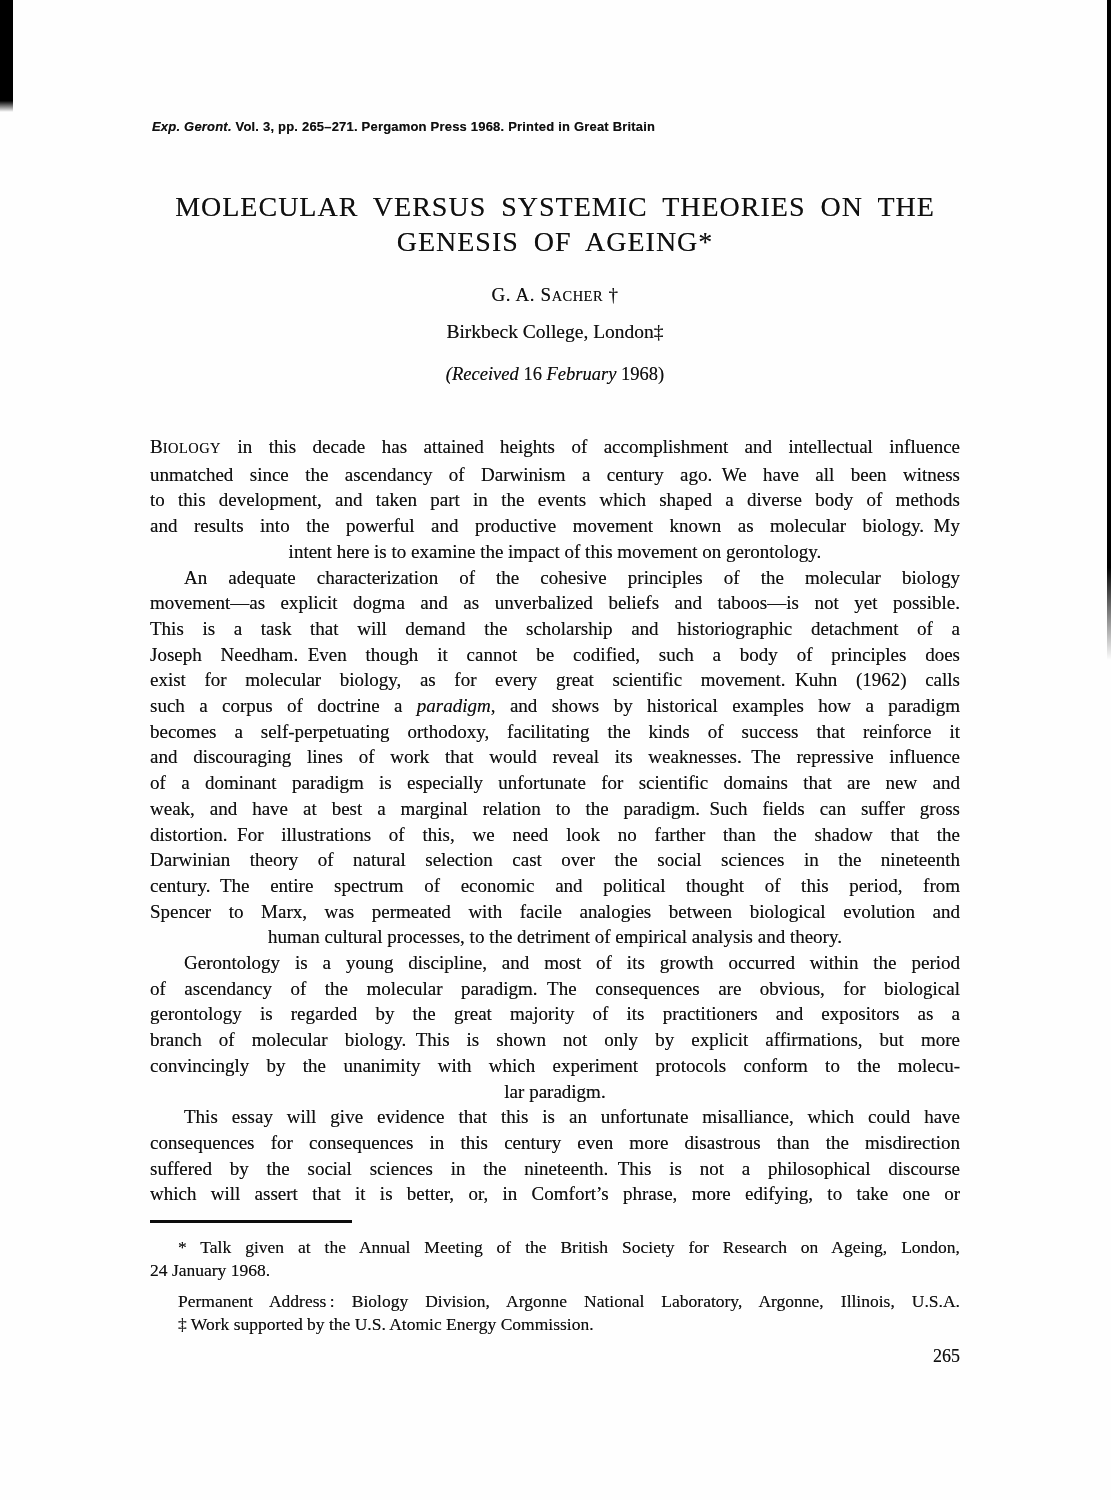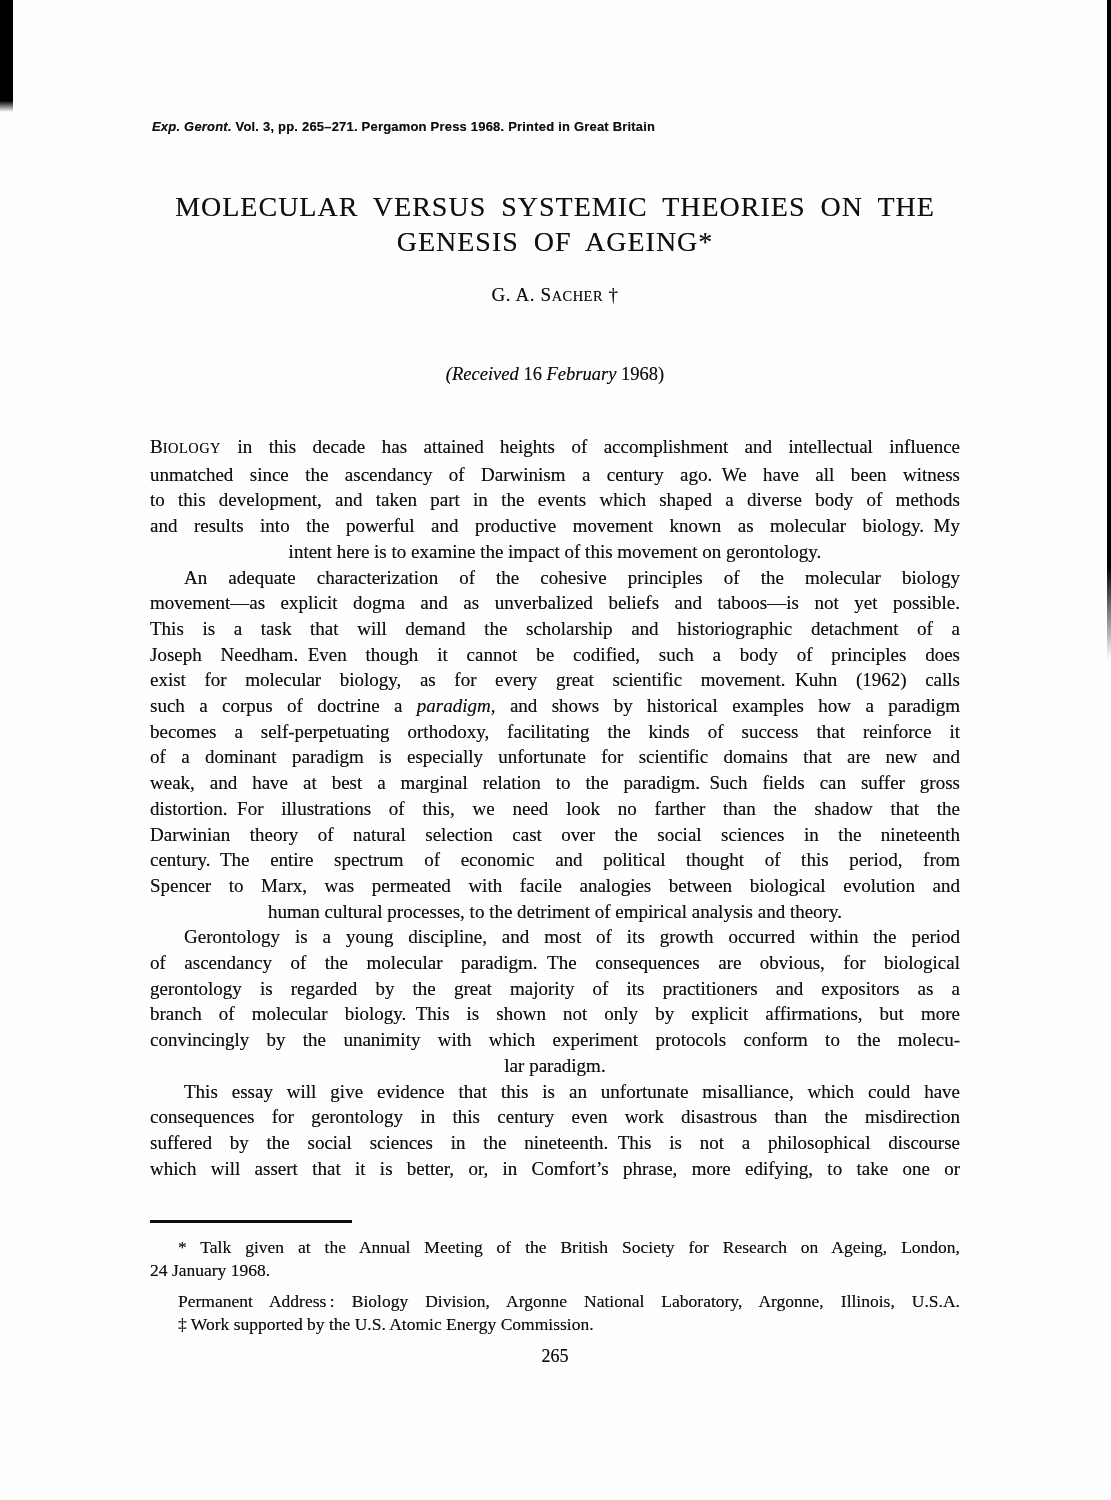--- a/index.html
+++ b/index.html
@@ -63,70 +63,72 @@
   .footnotes {
     position: absolute; left: 150px; top: 1228px; width: 810px;
     font-size: 17.5px; line-height: 23px;
   }
   .fline { min-height: 23px; }
   .fline.jfull { text-align: justify; text-align-last: justify; margin-top: 8px; }
   .fline.ind { text-indent: 28px; }
   .footnote.gap { margin-top: 6px; }
   .page-num {
     position: absolute; left: 150px; top: 1346px; width: 810px;
-    text-align: center; font-size: 18px;
+    text-align: right; font-size: 18px;
   }
 </style>
 </head>
 <body>
 
 <div class="page">
   <div class="left-bar"></div>
   <div class="right-line"></div>
 
   <div class="journal-line"><span class="it">Exp. Geront.</span><span> Vol. 3, pp. 265–271. Pergamon Press 1968. Printed in Great Britain</span></div>
 
   <h1 class="title">
     <span class="tline">MOLECULAR VERSUS SYSTEMIC THEORIES ON THE</span>
     <span class="tline">GENESIS OF AGEING*</span>
   </h1>
 
   <div class="byline"><span>G. A. S</span><span class="sc">ACHER</span><span> †</span></div>
 
+  <div class="affiliation">Birkbeck College, London‡</div>
 
   <div class="received"><span class="it">(Received</span><span> 16 </span><span class="it">February</span><span> 1968)</span></div>
 
   <div class="body-block" id="body">
       <div class="bline jfull"><span>B</span><span class="sc">IOLOGY</span><span> in this decade has attained heights of accomplishment and intellectual influence</span></div>
       <div class="bline jfull">unmatched since the ascendancy of Darwinism a century ago. We have all been witness</div>
       <div class="bline jfull">to this development, and taken part in the events which shaped a diverse body of methods</div>
       <div class="bline jfull">and results into the powerful and productive movement known as molecular biology. My</div>
       <div class="bline">intent here is to examine the impact of this movement on gerontology.</div>
       <div class="bline jfull ind">An adequate characterization of the cohesive principles of the molecular biology</div>
       <div class="bline jfull">movement—as explicit dogma and as unverbalized beliefs and taboos—is not yet possible.</div>
       <div class="bline jfull">This is a task that will demand the scholarship and historiographic detachment of a</div>
       <div class="bline jfull">Joseph Needham. Even though it cannot be codified, such a body of principles does</div>
       <div class="bline jfull">exist for molecular biology, as for every great scientific movement. Kuhn (1962) calls</div>
       <div class="bline jfull"><span>such a corpus of doctrine a </span><span class="it">paradigm</span><span>, and shows by historical examples how a paradigm</span></div>
       <div class="bline jfull">becomes a self-perpetuating orthodoxy, facilitating the kinds of success that reinforce it</div>
+      <div class="bline jfull">and discouraging lines of work that would reveal its weaknesses. The repressive influence</div>
       <div class="bline jfull">of a dominant paradigm is especially unfortunate for scientific domains that are new and</div>
       <div class="bline jfull">weak, and have at best a marginal relation to the paradigm. Such fields can suffer gross</div>
       <div class="bline jfull">distortion. For illustrations of this, we need look no farther than the shadow that the</div>
       <div class="bline jfull">Darwinian theory of natural selection cast over the social sciences in the nineteenth</div>
       <div class="bline jfull">century. The entire spectrum of economic and political thought of this period, from</div>
       <div class="bline jfull">Spencer to Marx, was permeated with facile analogies between biological evolution and</div>
       <div class="bline">human cultural processes, to the detriment of empirical analysis and theory.</div>
       <div class="bline jfull ind">Gerontology is a young discipline, and most of its growth occurred within the period</div>
       <div class="bline jfull">of ascendancy of the molecular paradigm. The consequences are obvious, for biological</div>
       <div class="bline jfull">gerontology is regarded by the great majority of its practitioners and expositors as a</div>
       <div class="bline jfull">branch of molecular biology. This is shown not only by explicit affirmations, but more</div>
       <div class="bline jfull">convincingly by the unanimity with which experiment protocols conform to the molecu-</div>
       <div class="bline">lar paradigm.</div>
       <div class="bline jfull ind">This essay will give evidence that this is an unfortunate misalliance, which could have</div>
-      <div class="bline jfull">consequences for gerontology in this century even work disastrous than the misdirection</div>
+      <div class="bline jfull">consequences for consequences in this century even more disastrous than the misdirection</div>
       <div class="bline jfull">suffered by the social sciences in the nineteenth. This is not a philosophical discourse</div>
       <div class="bline jfull">which will assert that it is better, or, in Comfort’s phrase, more edifying, to take one or</div>
     </div>
 
   <div class="fn-rule"></div>
 
   <div class="footnotes" id="footnotes">
       <div class="footnote">
         <div class="fline jfull ind">* Talk given at the Annual Meeting of the British Society for Research on Ageing, London,</div>
         <div class="fline">24 January 1968.</div>

